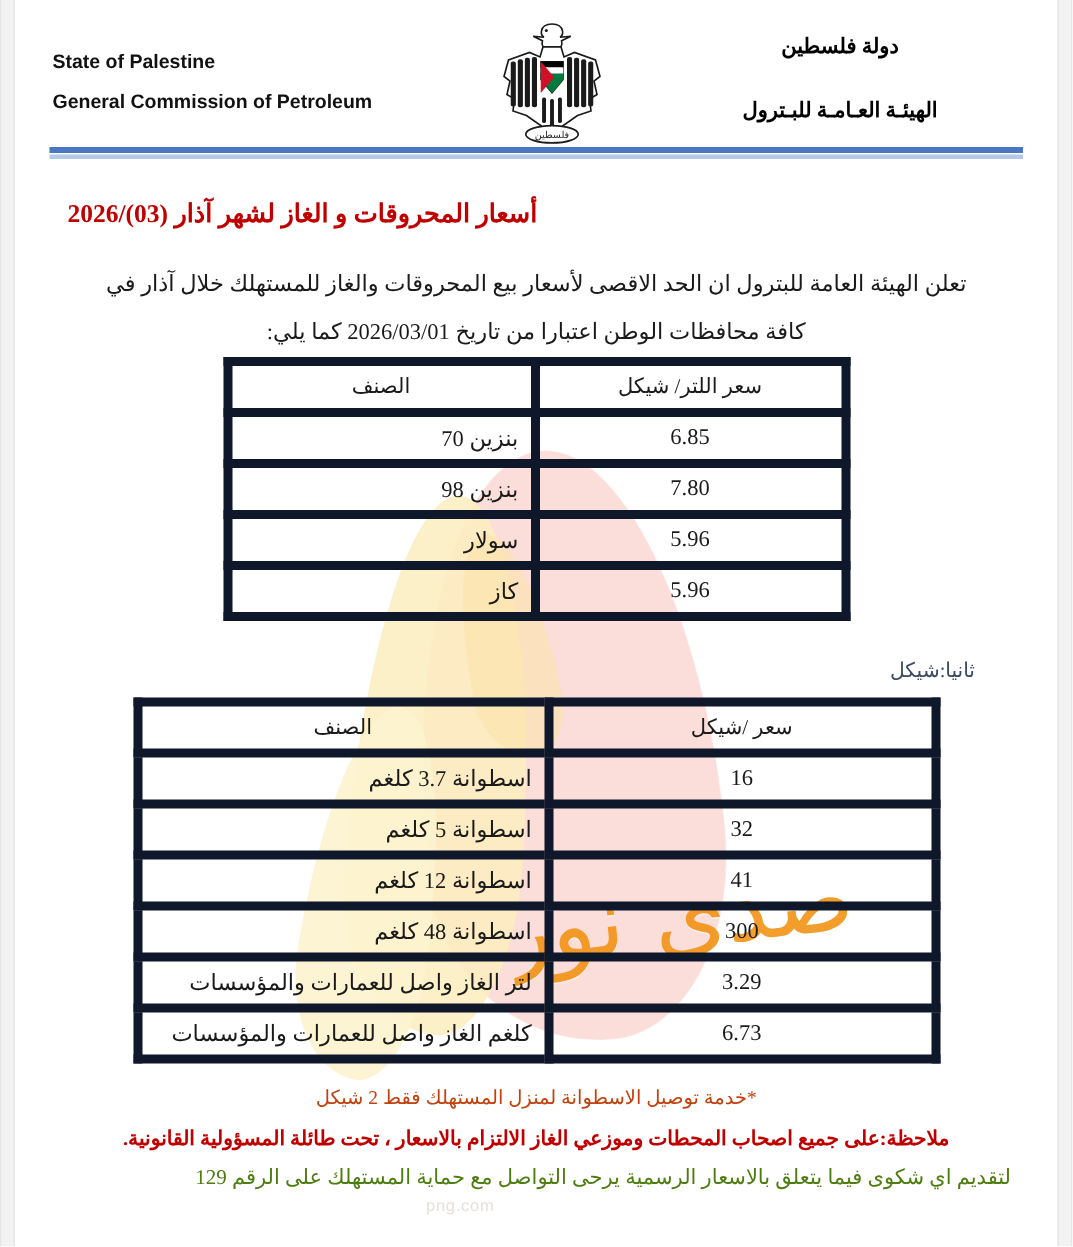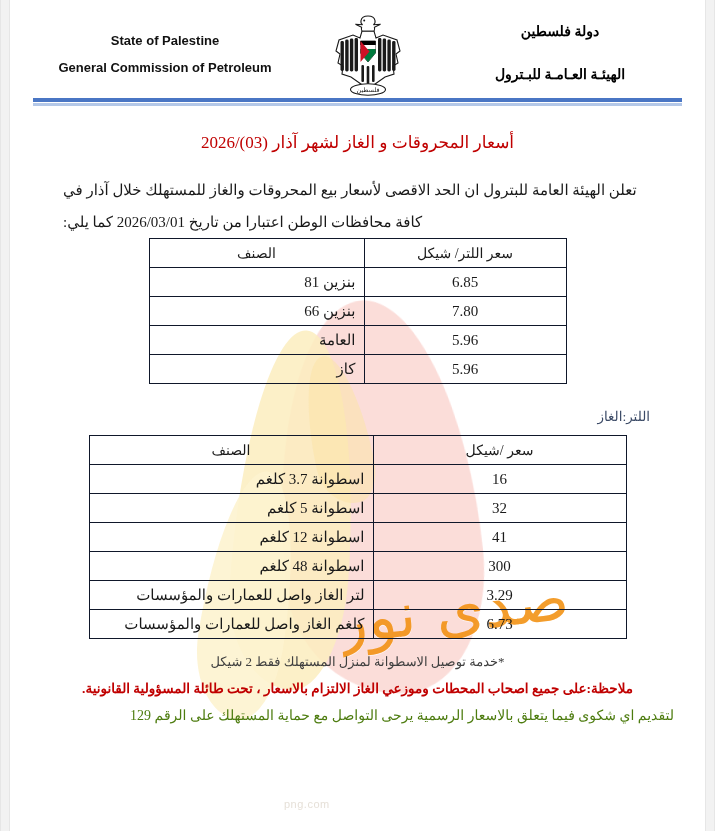--- a/index.html
+++ b/index.html
@@ -138,21 +138,20 @@
     font-family: "Liberation Serif", serif;
     font-weight: bold;
     color: #000000;
     line-height: 1.9;
     font-size: 14px;
     width: 240px;
   }
   .header-ar .l2 { letter-spacing: 1px; margin-top: 16px; }
   .header-en {
     direction: ltr;
-    text-align: center;
     font-family: "Liberation Sans", sans-serif;
     font-weight: bold;
     color: #111;
     line-height: 2.1;
     font-size: 13px;
     width: 260px;
   }
   .emblem {
     width: 74px;
     height: 86px;
@@ -175,50 +174,50 @@
   }
 
   
   .content {
     position: relative;
     z-index: 5;
     padding: 0 36px;
   }
   .doc-title {
     margin: 26px 0 0 0;
-    text-align: center;
+    text-align: left;
     color: #c00000;
-    font-weight: normal;
+    font-weight: bold;
     font-size: 17px;
     direction: rtl;
   }
   .intro {
     margin: 22px 18px 0 18px;
     direction: rtl;
-    text-align: left;
+    text-align: center;
     font-size: 15px;
     line-height: 2.1;
     color: #1a1a1a;
   }
   .section-label {
     margin: 24px 20px 10px 0;
     direction: rtl;
     text-align: right;
     font-size: 13.5px;
     color: #3b4a66;
   }
 
   table.price-table {
     border-collapse: collapse;
     direction: rtl;
     background: transparent;
     font-size: 15px;
   }
   table.price-table td, table.price-table th {
-    border: 1px solid #0f172a;
+    border: 6px solid #0f172a;
     height: 26px;
     padding: 1px 8px;
     font-weight: normal;
     background: transparent;
   }
   table.price-table .col-name {
     text-align: right;
   }
   table.price-table .col-price {
     text-align: center;
@@ -245,21 +244,21 @@
     direction: rtl;
     padding: 0 32px;
     margin-top: 10px;
   }
   .note-line {
     text-align: center;
     line-height: 2.0;
   }
   .note-star {
     font-size: 13px;
-    color: #404040;
+    color: #c2410c;
   }
   .note-warn {
     font-size: 13.5px;
     color: #c00000;
     font-weight: bold;
   }
   .note-contact {
     font-size: 14px;
     color: #4d7c0f;
     text-align: right;
@@ -347,39 +346,39 @@
       <table class="price-table tbl1">
         <thead>
           <tr>
             <td class="col-price">سعر اللتر/ شيكل</td>
             <td class="col-name">الصنف</td>
           </tr>
         </thead>
         <tbody>
           <tr>
             <td class="col-price">6.85</td>
-            <td class="col-name">بنزين 81</td>
+            <td class="col-name">بنزين 70</td>
           </tr>
           <tr>
             <td class="col-price">7.80</td>
-            <td class="col-name">بنزين 66</td>
+            <td class="col-name">بنزين 98</td>
           </tr>
           <tr>
             <td class="col-price">5.96</td>
-            <td class="col-name">العامة</td>
+            <td class="col-name">سولار</td>
           </tr>
           <tr>
             <td class="col-price">5.96</td>
             <td class="col-name">كاز</td>
           </tr>
         </tbody>
       </table>
     </div>
 
-    <div class="section-label">اللتر:الغاز</div>
+    <div class="section-label">ثانيا:شيكل</div>
     <div class="tbl2-wrap">
       <table class="price-table tbl2">
         <thead>
           <tr>
             <td class="col-price">سعر /شيكل</td>
             <td class="col-name">الصنف</td>
           </tr>
         </thead>
         <tbody>
           <tr>

